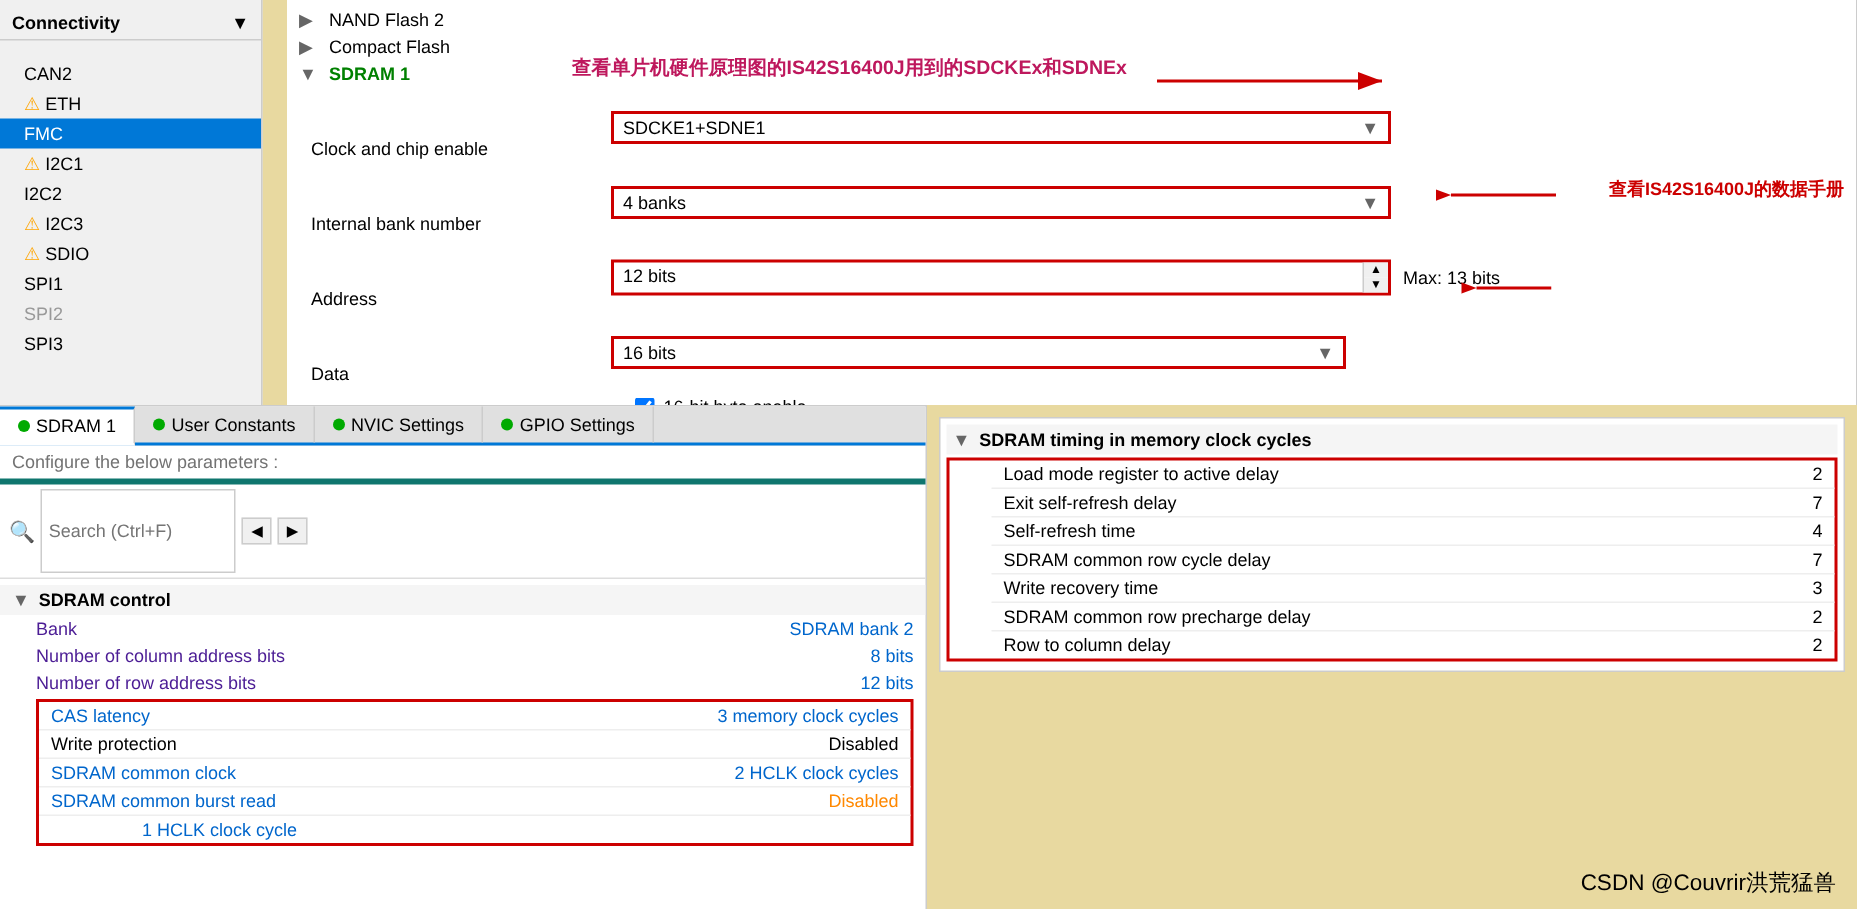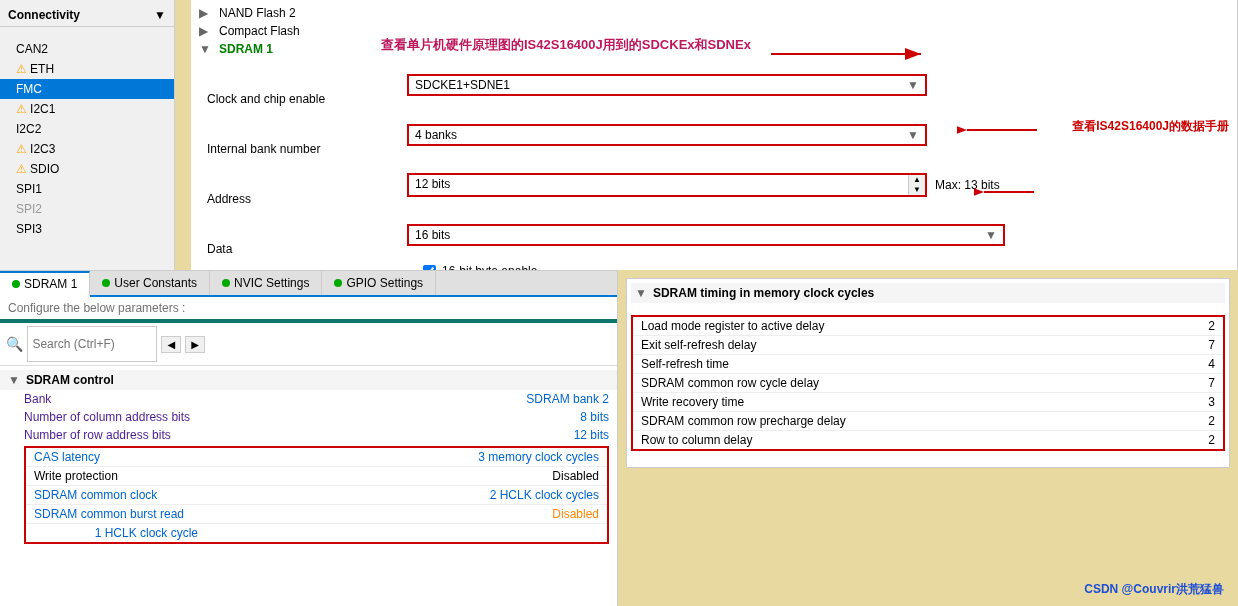--- a/index.html
+++ b/index.html
@@ -30,42 +30,42 @@
     .bottom-right { flex: 1; background: #e8d9a0; padding: 8px; }
 
     .tab-bar { display: flex; background: #e0e0e0; border-bottom: 2px solid #0078d7; }
     .tab { padding: 4px 12px; cursor: pointer; display: flex; align-items: center; gap: 4px; font-size: 12px; border-right: 1px solid #ccc; }
     .tab.active { background: #fff; border-top: 2px solid #0078d7; border-bottom: 2px solid #fff; margin-bottom: -2px; }
     .tab-dot { width: 8px; height: 8px; border-radius: 50%; background: #00aa00; display: inline-block; }
 
     .configure-label { padding: 4px 8px; font-weight: normal; color: #737373; border-bottom: 4px solid #0f766e; }
     .search-bar { display: flex; align-items: center; padding: 3px 6px; border-bottom: 1px solid #ddd; gap: 4px; }
     .search-icon { color: #00aa00; font-size: 14px; }
-    .search-input { border: 1px solid #ccc; padding: 10px 4px; width: 130px; background: #fff; }
+    .search-input { border: 1px solid #ccc; padding: 20px 4px; width: 130px; background: #fff; }
     .nav-btn { border: 1px solid #ccc; background: #f0f0f0; padding: 2px 5px; cursor: pointer; font-size: 10px; }
 
     .param-section { flex: 1; overflow-y: auto; padding: 4px 0; }
     .section-header { display: flex; align-items: center; padding: 3px 8px; font-weight: bold; background: #f5f5f5; }
     .section-expand { margin-right: 6px; color: #666; cursor: pointer; }
 
     .param-row { display: flex; align-items: center; padding: 2px 8px 2px 24px; }
     .param-name { flex: 1; color: #4c1d95; }
     .param-value { color: #0066cc; text-align: right; min-width: 180px; }
 
     .highlighted-box { border: 2px solid #cc0000; margin: 2px 8px 2px 24px; }
     .highlighted-row { display: flex; align-items: center; padding: 2px 0 2px 0; border-bottom: 1px solid #eee; }
     .highlighted-row:last-child { border-bottom: none; }
     .highlighted-name { flex: 1; color: #0066cc; padding-left: 8px; }
     .highlighted-name.black { color: #000; }
     .highlighted-val { color: #0066cc; text-align: right; min-width: 180px; padding-right: 8px; }
     .highlighted-val.black { color: #000; }
 
     .sdram-timing { background: #fff; border: 1px solid #ccc; padding: 4px; margin-top: 0; }
     .sdram-timing-header { display: flex; align-items: center; padding: 3px 4px; font-weight: bold; background: #f5f5f5; margin-bottom: 2px; }
-    .timing-box { border: 2px solid #cc0000; margin: 12px 0; }
+    .timing-box { border: 2px solid #cc0000; margin: 2px 0; padding-left: 28px; }
     .timing-row { display: flex; align-items: center; padding: 2px 8px; border-bottom: 1px solid #eee; }
     .timing-row:last-child { border-bottom: none; }
     .timing-name { flex: 1; color: #000; }
     .timing-val { color: #000; text-align: right; min-width: 20px; }
 
     .top-relative { position: relative; display: flex; flex-direction: row; height: 270px; gap: 16px; }
   </style>
 </head>
 <body>
 
@@ -160,21 +160,21 @@
             <marker id="arrowhead3" markerWidth="8" markerHeight="6" refX="0" refY="3" orient="auto">
               <polygon points="8 0, 0 3, 8 6" fill="#cc0000"></polygon>
             </marker>
           </defs>
           <line x1="60" y1="10" x2="10" y2="10" stroke="#cc0000" stroke-width="2" marker-end="url(#arrowhead3)"></line>
         </svg>
       </div>
 
       <div class="form-row">
         <div class="form-label">Data</div>
-        <div class="form-select-inner" style="width:598px;border:2px solid #cc0000;padding:2px 6px;background:#fff;display:flex;justify-content:space-between;align-items:center;">
+        <div class="form-select-inner" style="width:490px;border:2px solid #cc0000;padding:2px 6px;background:#fff;display:flex;justify-content:space-between;align-items:center;">
           <span>16 bits</span>
           <span class="select-arrow">▼</span>
         </div>
       </div>
 
       <div class="checkbox-row" style="margin-left:200px;">
         <input type="checkbox" checked="" style="">
         <span>16-bit byte enable</span>
       </div>
 
@@ -292,17 +292,17 @@
             <span class="timing-name">SDRAM common row precharge delay</span>
             <span class="timing-val">2</span>
           </div>
           <div class="timing-row">
             <span class="timing-name">Row to column delay</span>
             <span class="timing-val">2</span>
           </div>
         </div>
       </div>
 
-      <div style="position:absolute;bottom:8px;right:14px;color:#1d4ed8;font-size:12px;font-weight:bold;">CSDN @Couvrir洪荒猛兽</div>
+      <div style="position:absolute;bottom:8px;right:14px;color:#000000;font-size:15px;">CSDN @Couvrir洪荒猛兽</div>
     </div>
 
   </div>
 </div>
 
 </body></html>

